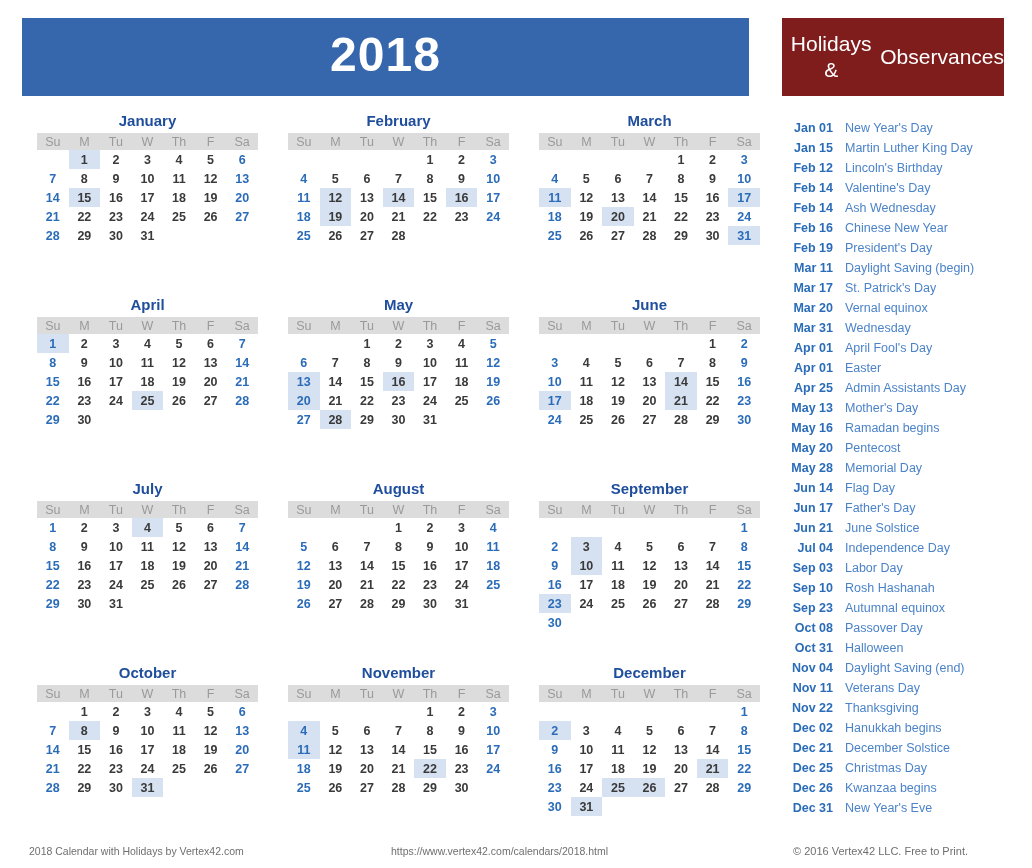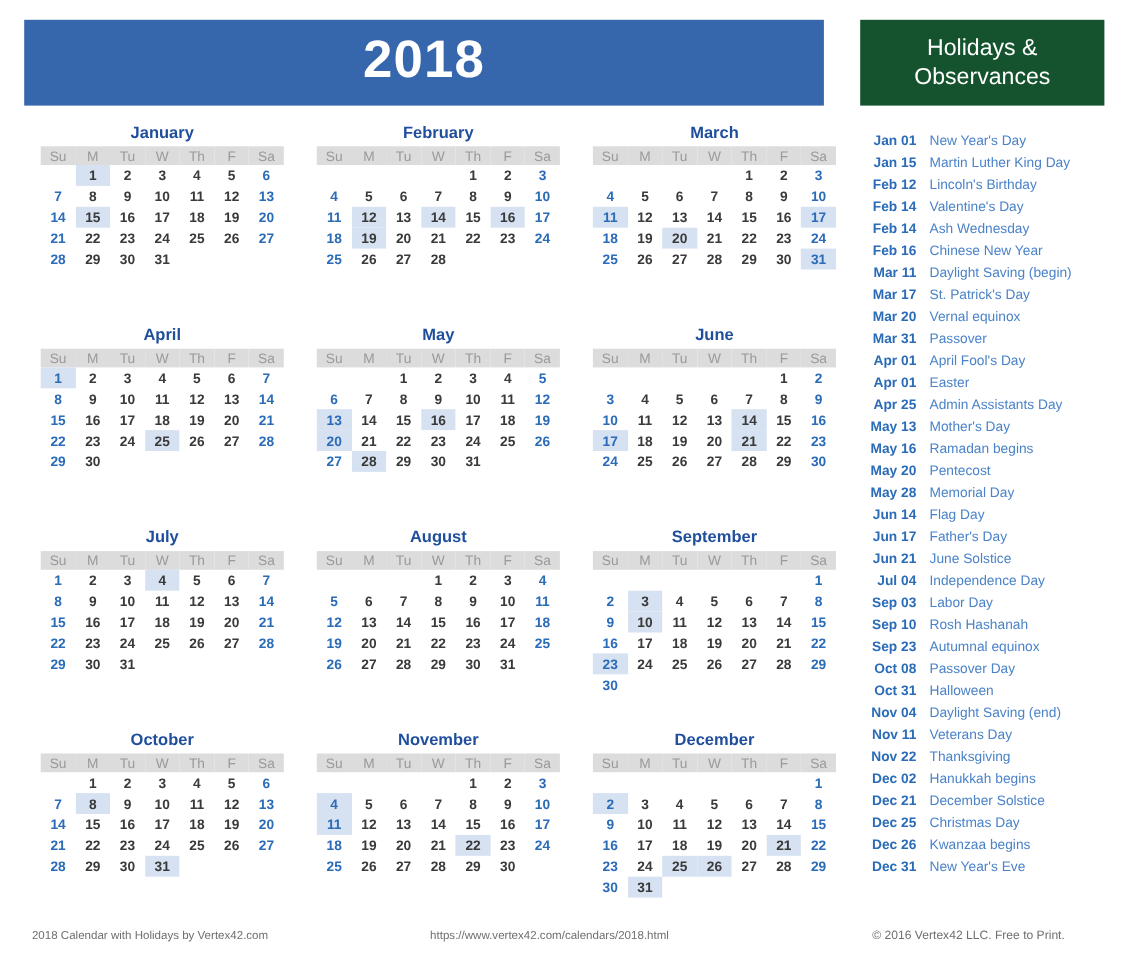--- a/index.html
+++ b/index.html
@@ -43,23 +43,23 @@
     padding-bottom: 4px;
   }
 
   
   .side-banner {
     position: absolute;
     left: 782px;
     top: 18px;
     width: 222px;
     height: 78px;
-    background: #14532d;
+    background: #7f1d1d;
     display: flex;
-    flex-direction: column;
+    flex-direction: row;
     align-items: center;
     justify-content: center;
     box-sizing: border-box;
   }
   .side-banner .side-title-line {
     color: #ffffff;
     font-size: 21px;
     line-height: 26px;
     font-weight: normal;
     text-align: center;
@@ -995,34 +995,38 @@
       </div>
       <div class="holiday-row">
         <span class="holiday-date">Feb 14</span>
         <span class="holiday-name">Ash Wednesday</span>
       </div>
       <div class="holiday-row">
         <span class="holiday-date">Feb 16</span>
         <span class="holiday-name">Chinese New Year</span>
       </div>
       <div class="holiday-row">
+        <span class="holiday-date">Feb 19</span>
+        <span class="holiday-name">President's Day</span>
+      </div>
+      <div class="holiday-row">
         <span class="holiday-date">Mar 11</span>
         <span class="holiday-name">Daylight Saving (begin)</span>
       </div>
       <div class="holiday-row">
         <span class="holiday-date">Mar 17</span>
         <span class="holiday-name">St. Patrick's Day</span>
       </div>
       <div class="holiday-row">
         <span class="holiday-date">Mar 20</span>
         <span class="holiday-name">Vernal equinox</span>
       </div>
       <div class="holiday-row">
         <span class="holiday-date">Mar 31</span>
-        <span class="holiday-name">Passover</span>
+        <span class="holiday-name">Wednesday</span>
       </div>
       <div class="holiday-row">
         <span class="holiday-date">Apr 01</span>
         <span class="holiday-name">April Fool's Day</span>
       </div>
       <div class="holiday-row">
         <span class="holiday-date">Apr 01</span>
         <span class="holiday-name">Easter</span>
       </div>
       <div class="holiday-row">

